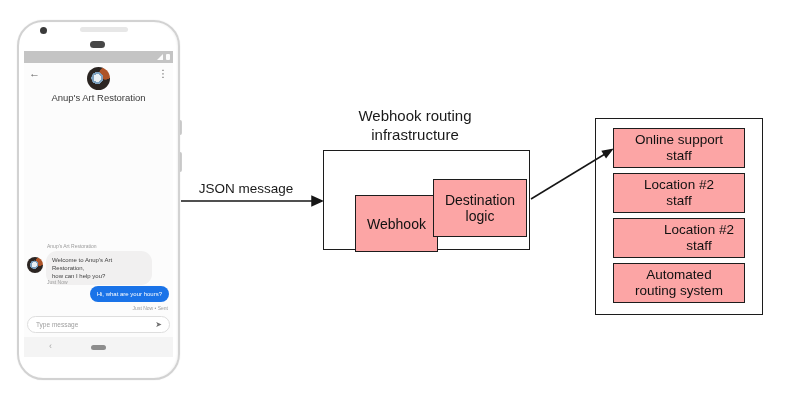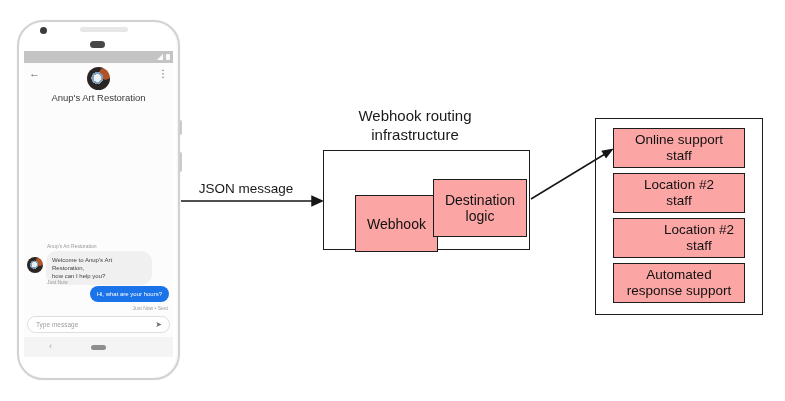--- a/index.html
+++ b/index.html
@@ -131,15 +131,15 @@
 logic</div>
 
   <div class="dbox box-brand"></div>
   <div class="dbox bm bm0">Online support
 staff</div>
   <div class="dbox bm bm1">Location #2
 staff</div>
   <div class="dbox bm bm2">Location #2
 staff</div>
   <div class="dbox bm bm3">Automated
-response support</div>
+routing system</div>
 
 </div>
 
 </body></html>

